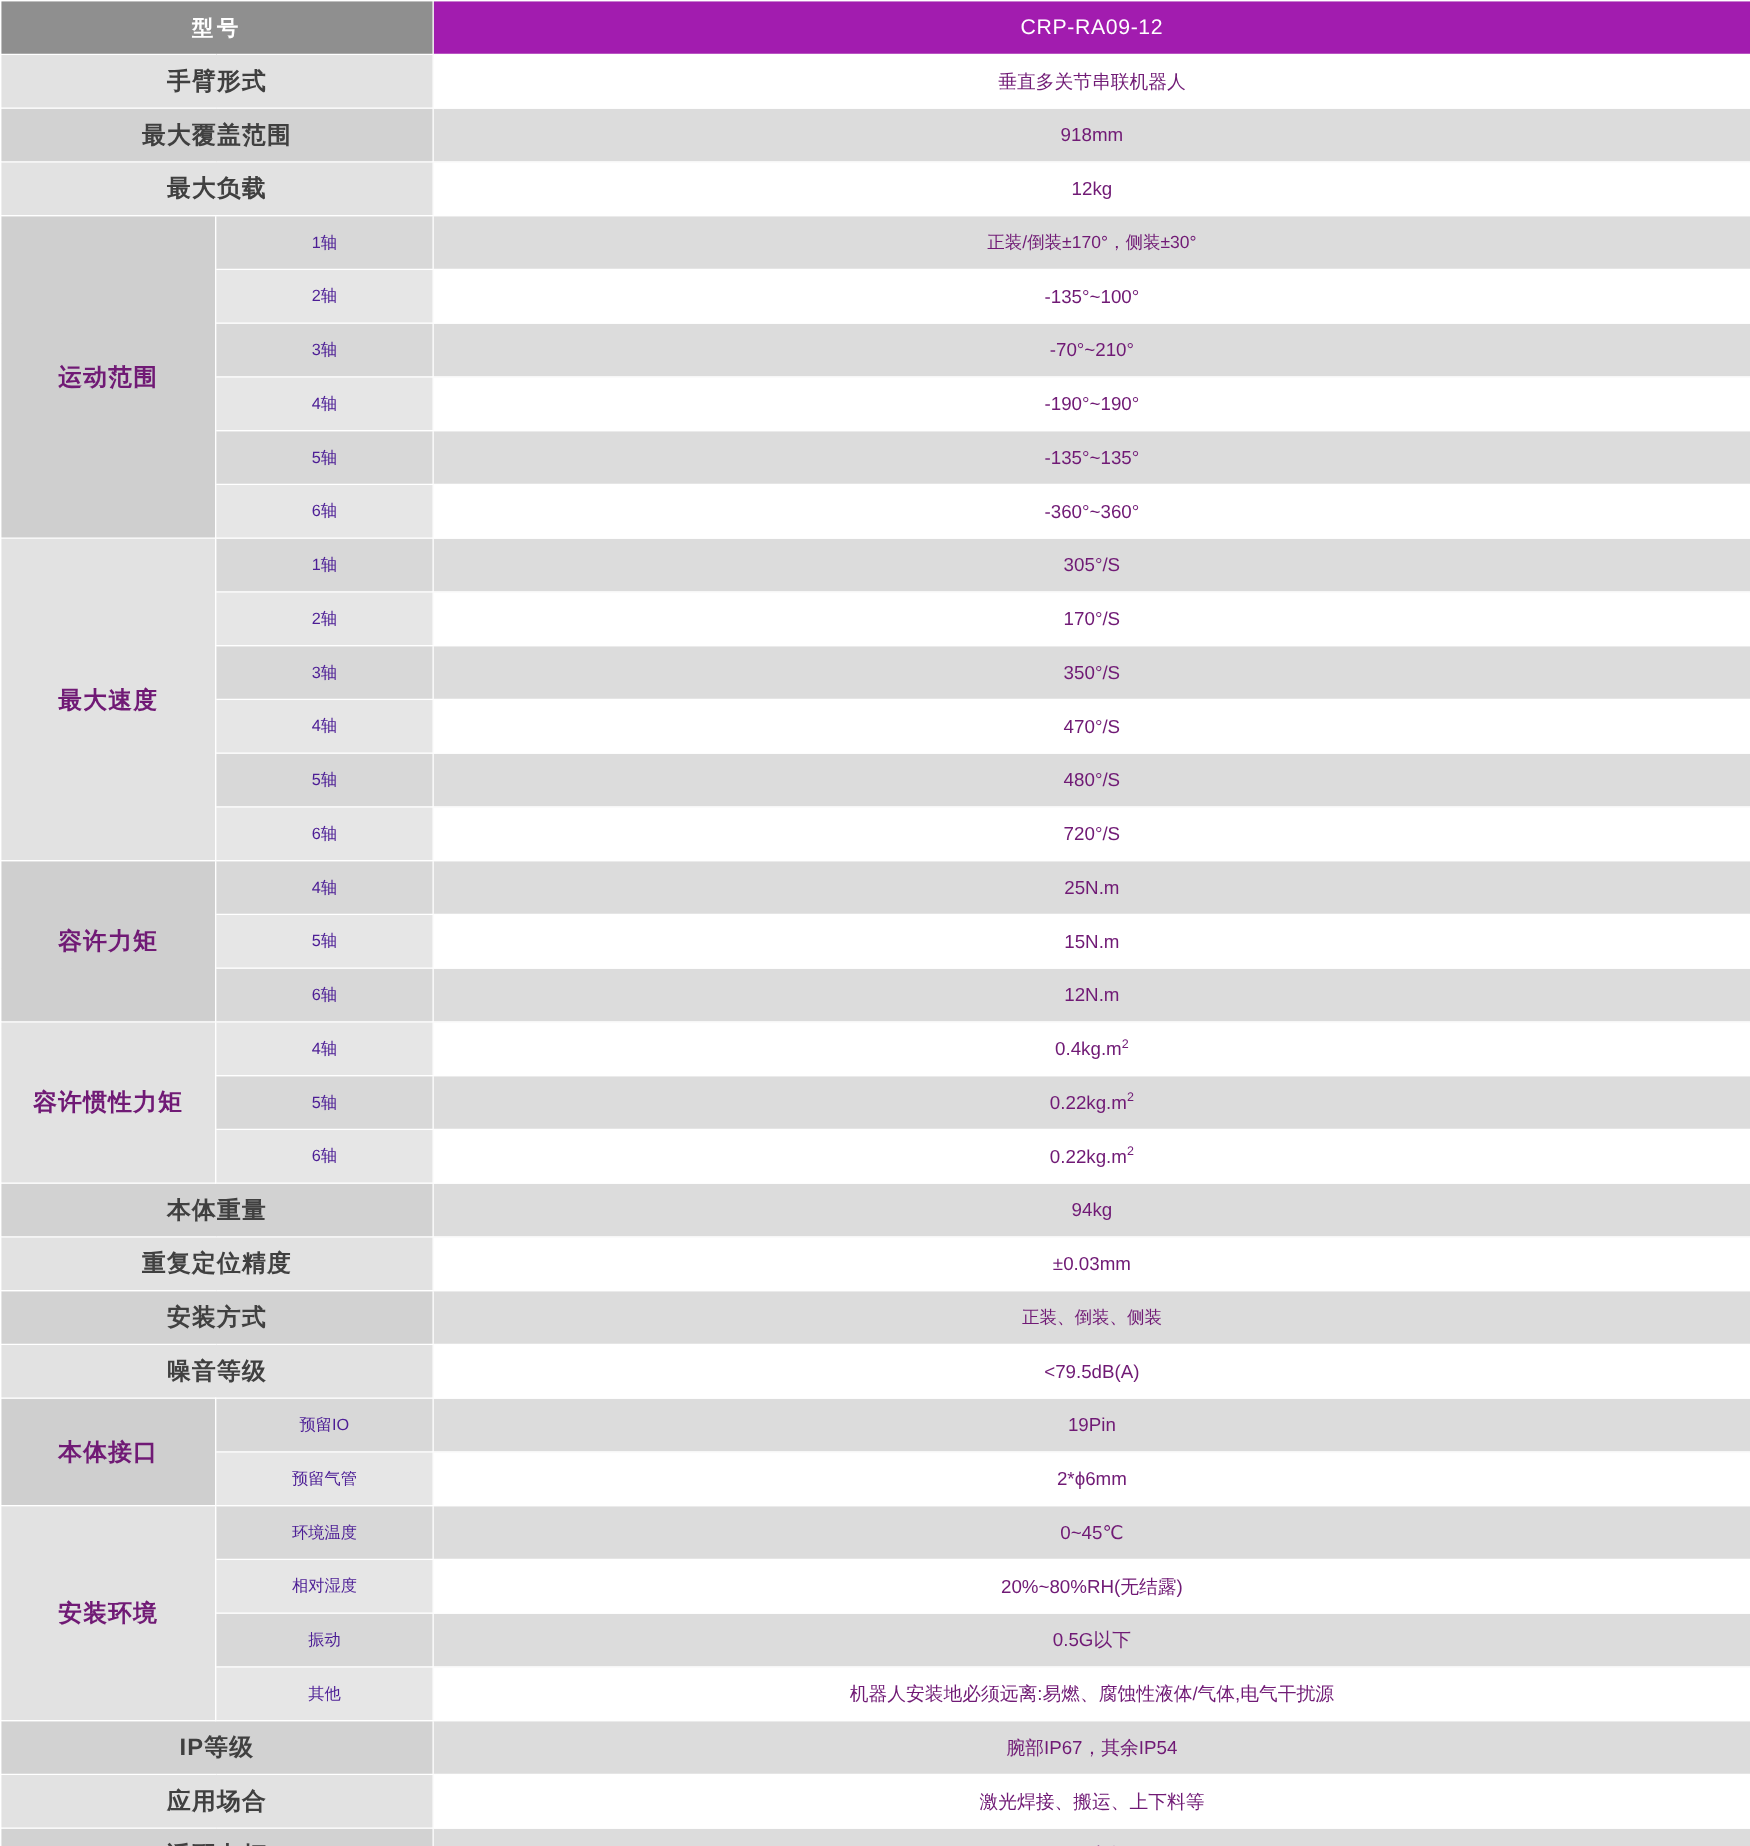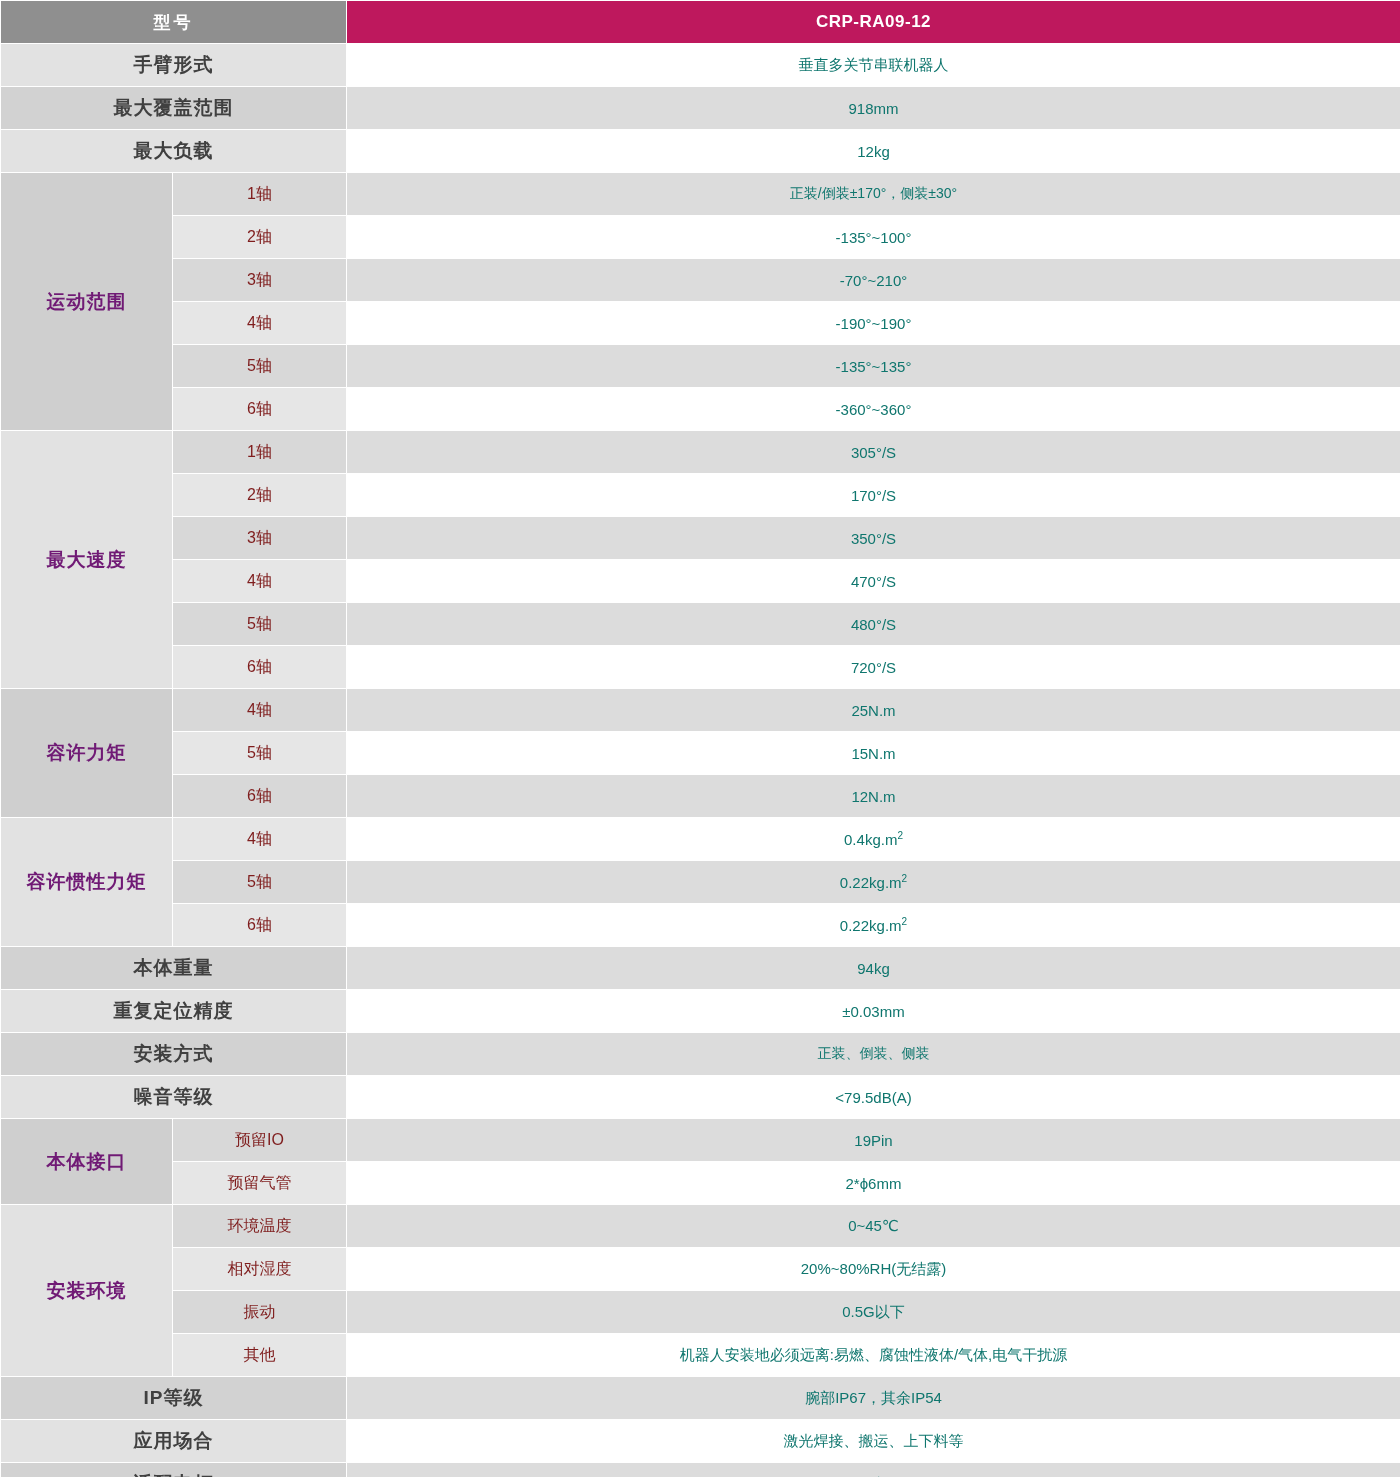--- a/index.html
+++ b/index.html
@@ -31,24 +31,24 @@
 
   .hdr-left {
     background: #8f8f8f;
     color: #ffffff;
     font-size: 17px;
     font-weight: bold;
     letter-spacing: 3px;
     height: 42px;
   }
   .hdr-right {
-    background: #be185d;
+    background: #a21caf;
     color: #ffffff;
     font-size: 17px;
-    font-weight: bold;
+    font-weight: normal;
     letter-spacing: .5px;
     height: 42px;
   }
   .lbl {
     font-size: 19px;
     font-weight: bold;
     color: #404040;
     letter-spacing: 1px;
     height: 42px;
   }
@@ -56,29 +56,29 @@
   .lbl-dark  { background: #d2d2d2; }
   .grp {
     font-size: 19px;
     font-weight: bold;
     color: #701a75;
     letter-spacing: 1px;
     background: #cfcfcf;
   }
   .grp-light { background: #e2e2e2; }
   .sub {
-    font-size: 16px;
-    color: #7f1d1d;
+    font-size: 13px;
+    color: #4c1d95;
     height: 42px;
   }
   .sub-light { background: #e6e6e6; }
   .sub-dark  { background: #d8d8d8; }
   .val {
     font-size: 15px;
-    color: #0f766e;
+    color: #701a75;
     height: 42px;
   }
   .val-light { background: #ffffff; }
   .val-dark  { background: #dcdcdc; }
   .val-small { font-size: 14px; }
   sup { font-size: 10px; vertical-align: super; }
 </style>
 </head>
 <body>
 

